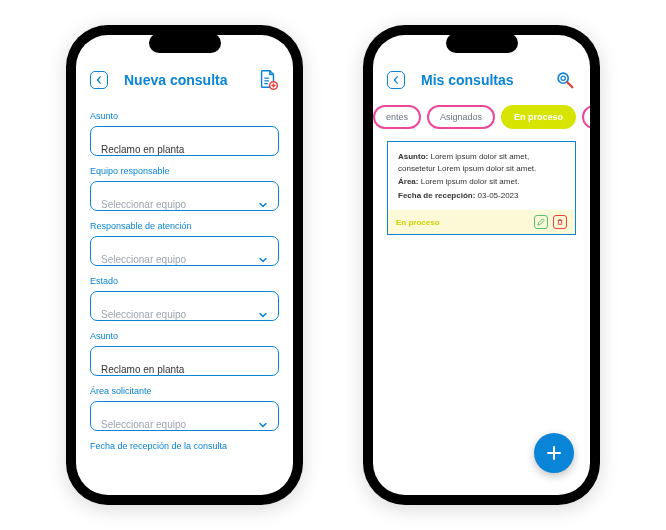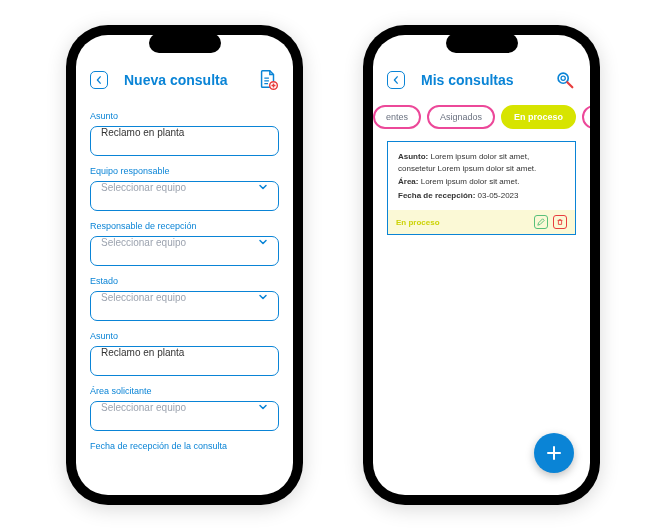--- a/index.html
+++ b/index.html
@@ -74,21 +74,21 @@
     font-size: 9px;
     margin-bottom: 5px;
   }
   .input, .select {
     width: 100%;
     height: 30px;
     border: 1.3px solid #0a84d6;
     border-radius: 7px;
     padding: 0 10px;
     display: flex;
-    align-items: flex-start;
+    align-items: flex-end;
     justify-content: space-between;
     font-size: 10px;
   }
   .input span { color: #333; }
   .select span { color: #9ca3af; }
   .chev {
     width: 10px; height: 10px;
   }
   
   .tabs {
@@ -196,21 +196,21 @@
         <div class="field-group">
           <div class="label">Equipo responsable</div>
           <div class="select">
             <span>Seleccionar equipo</span>
             <svg class="chev" viewBox="0 0 10 10">
               <path d="M2 3.5 L5 6.5 L8 3.5" stroke="#0a84d6" stroke-width="1.5" fill="none" stroke-linecap="round" stroke-linejoin="round"></path>
             </svg>
           </div>
         </div>
         <div class="field-group">
-          <div class="label">Responsable de recepción</div>
+          <div class="label">Responsable de atención</div>
           <div class="select">
             <span>Seleccionar equipo</span>
             <svg class="chev" viewBox="0 0 10 10">
               <path d="M2 3.5 L5 6.5 L8 3.5" stroke="#0a84d6" stroke-width="1.5" fill="none" stroke-linecap="round" stroke-linejoin="round"></path>
             </svg>
           </div>
         </div>
         <div class="field-group">
           <div class="label">Estado</div>
           <div class="select">

